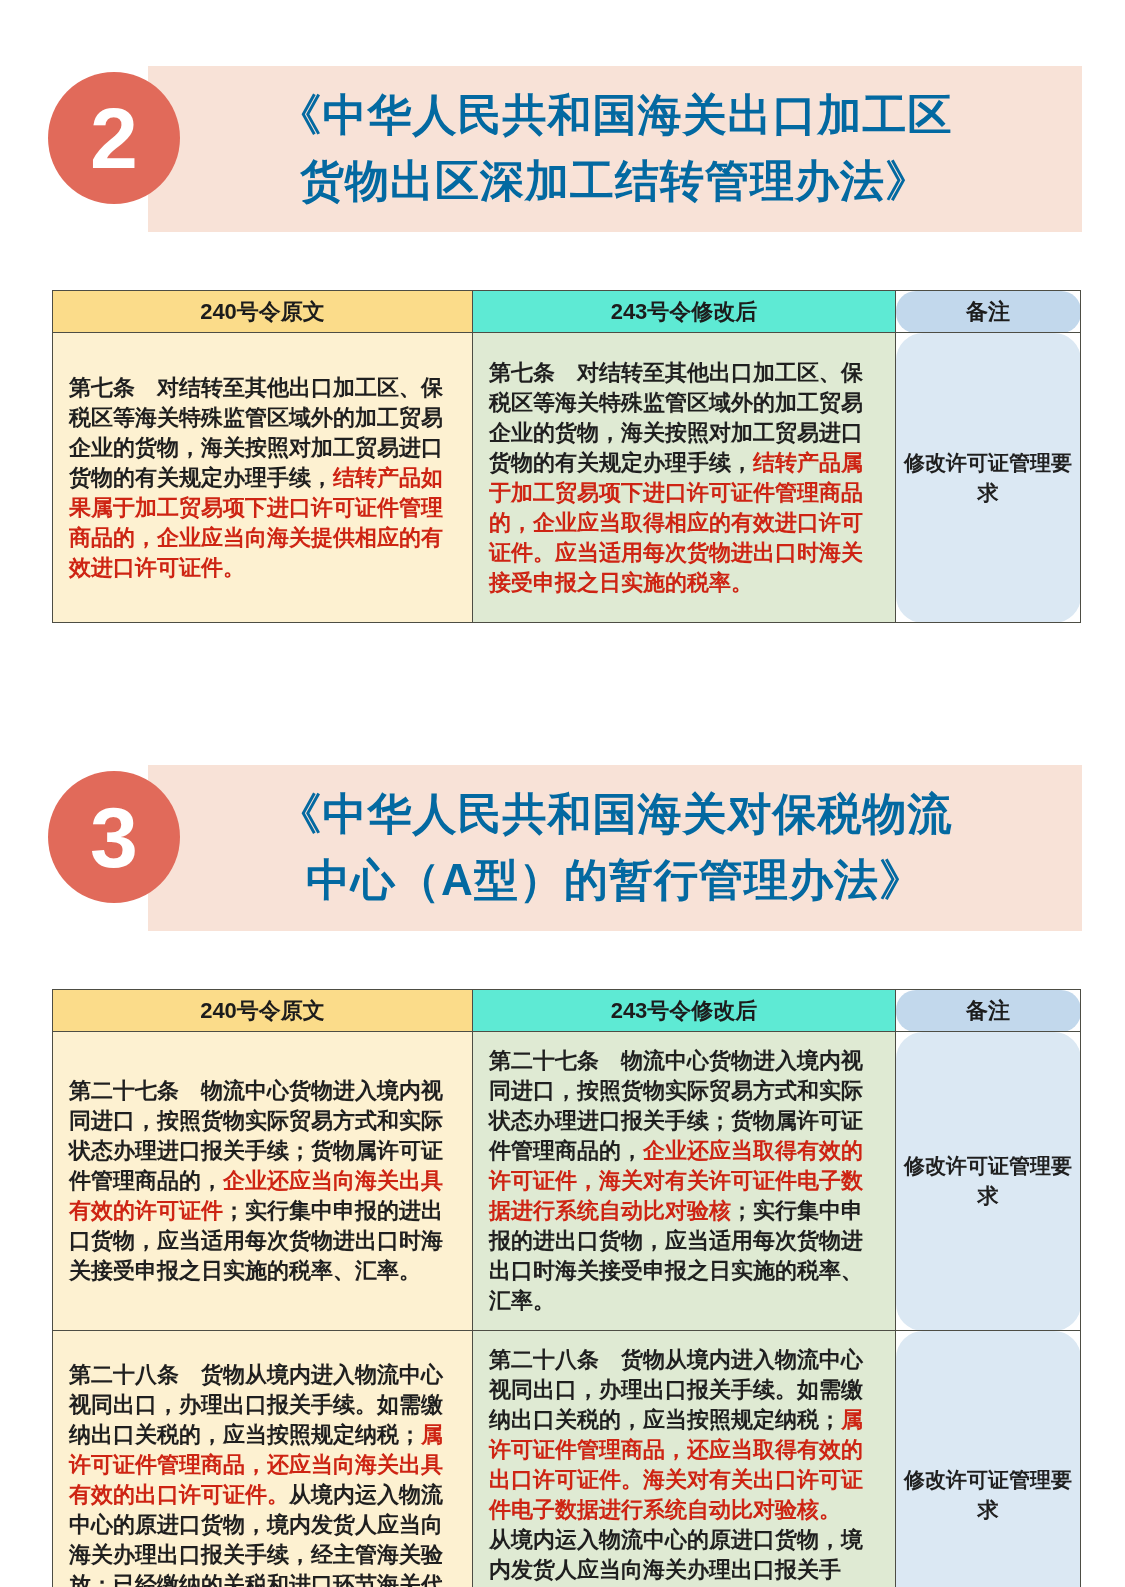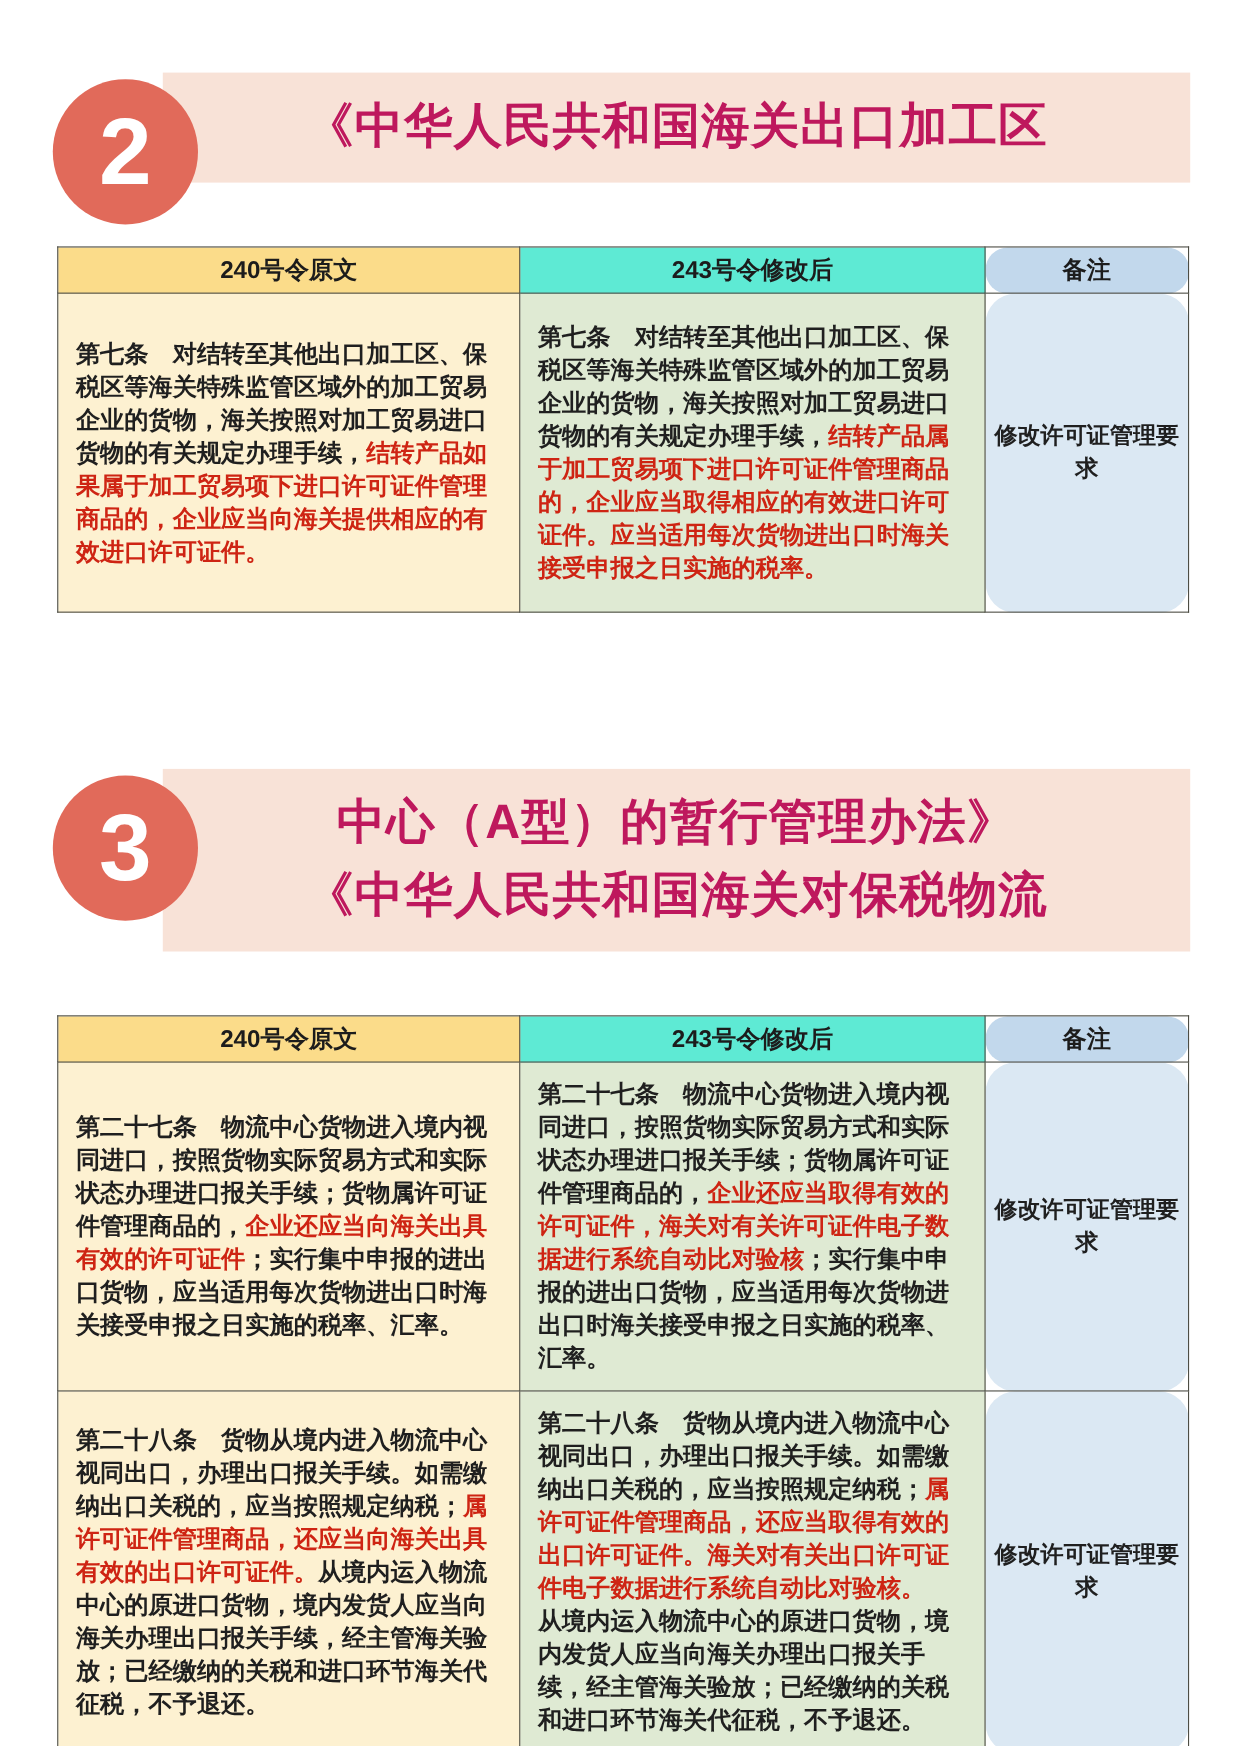--- a/index.html
+++ b/index.html
@@ -16,21 +16,21 @@
   .section-header.first { margin-top: 66px; }
   .section-header.second { margin-top: 142px; }
   .banner {
     background: #f8e2d7;
     padding: 16px 12px 18px 12px;
     text-align: center;
   }
   .title-line {
     font-size: 44px;
     font-weight: bold;
-    color: #be185d;
+    color: #0369a1;
     line-height: 1.5;
     letter-spacing: 1px;
     white-space: nowrap;
   }
   .number-badge {
     position: absolute;
     left: -100px;
     top: 6px;
     width: 132px;
     height: 132px;
@@ -95,20 +95,21 @@
 </style>
 </head>
 <body>
 
 <div class="page">
 
   <div class="section-header first">
     <div class="number-badge">2</div>
     <div class="banner">
       <div class="title-line">《中华人民共和国海关出口加工区</div>
+      <div class="title-line">货物出区深加工结转管理办法》</div>
     </div>
   </div>
 
   <table class="compare-table">
     <thead>
       <tr>
         <th class="col-original">240号令原文</th>
         <th class="col-revised">243号令修改后</th>
         <th class="col-remark">备注</th>
       </tr>
@@ -118,22 +119,22 @@
         <td class="cell-original"><span class="seg-black">第七条　对结转至其他出口加工区、保税区等海关特殊监管区域外的加工贸易企业的货物，海关按照对加工贸易进口货物的有关规定办理手续，</span><span class="seg-red">结转产品如果属于加工贸易项下进口许可证件管理商品的，企业应当向海关提供相应的有效进口许可证件。</span></td>
         <td class="cell-revised"><span class="seg-black">第七条　对结转至其他出口加工区、保税区等海关特殊监管区域外的加工贸易企业的货物，海关按照对加工贸易进口货物的有关规定办理手续，</span><span class="seg-red">结转产品属于加工贸易项下进口许可证件管理商品的，企业应当取得相应的有效进口许可证件。应当适用每次货物进出口时海关接受申报之日实施的税率。</span></td>
         <td class="cell-remark">修改许可证管理要求</td>
       </tr>
     </tbody>
   </table>
 
   <div class="section-header second">
     <div class="number-badge">3</div>
     <div class="banner">
+      <div class="title-line">《中华人民共和国海关对保税物流</div>
       <div class="title-line">中心（A型）的暂行管理办法》</div>
-      <div class="title-line">《中华人民共和国海关对保税物流</div>
     </div>
   </div>
 
   <table class="compare-table">
     <thead>
       <tr>
         <th class="col-original">240号令原文</th>
         <th class="col-revised">243号令修改后</th>
         <th class="col-remark">备注</th>
       </tr>

